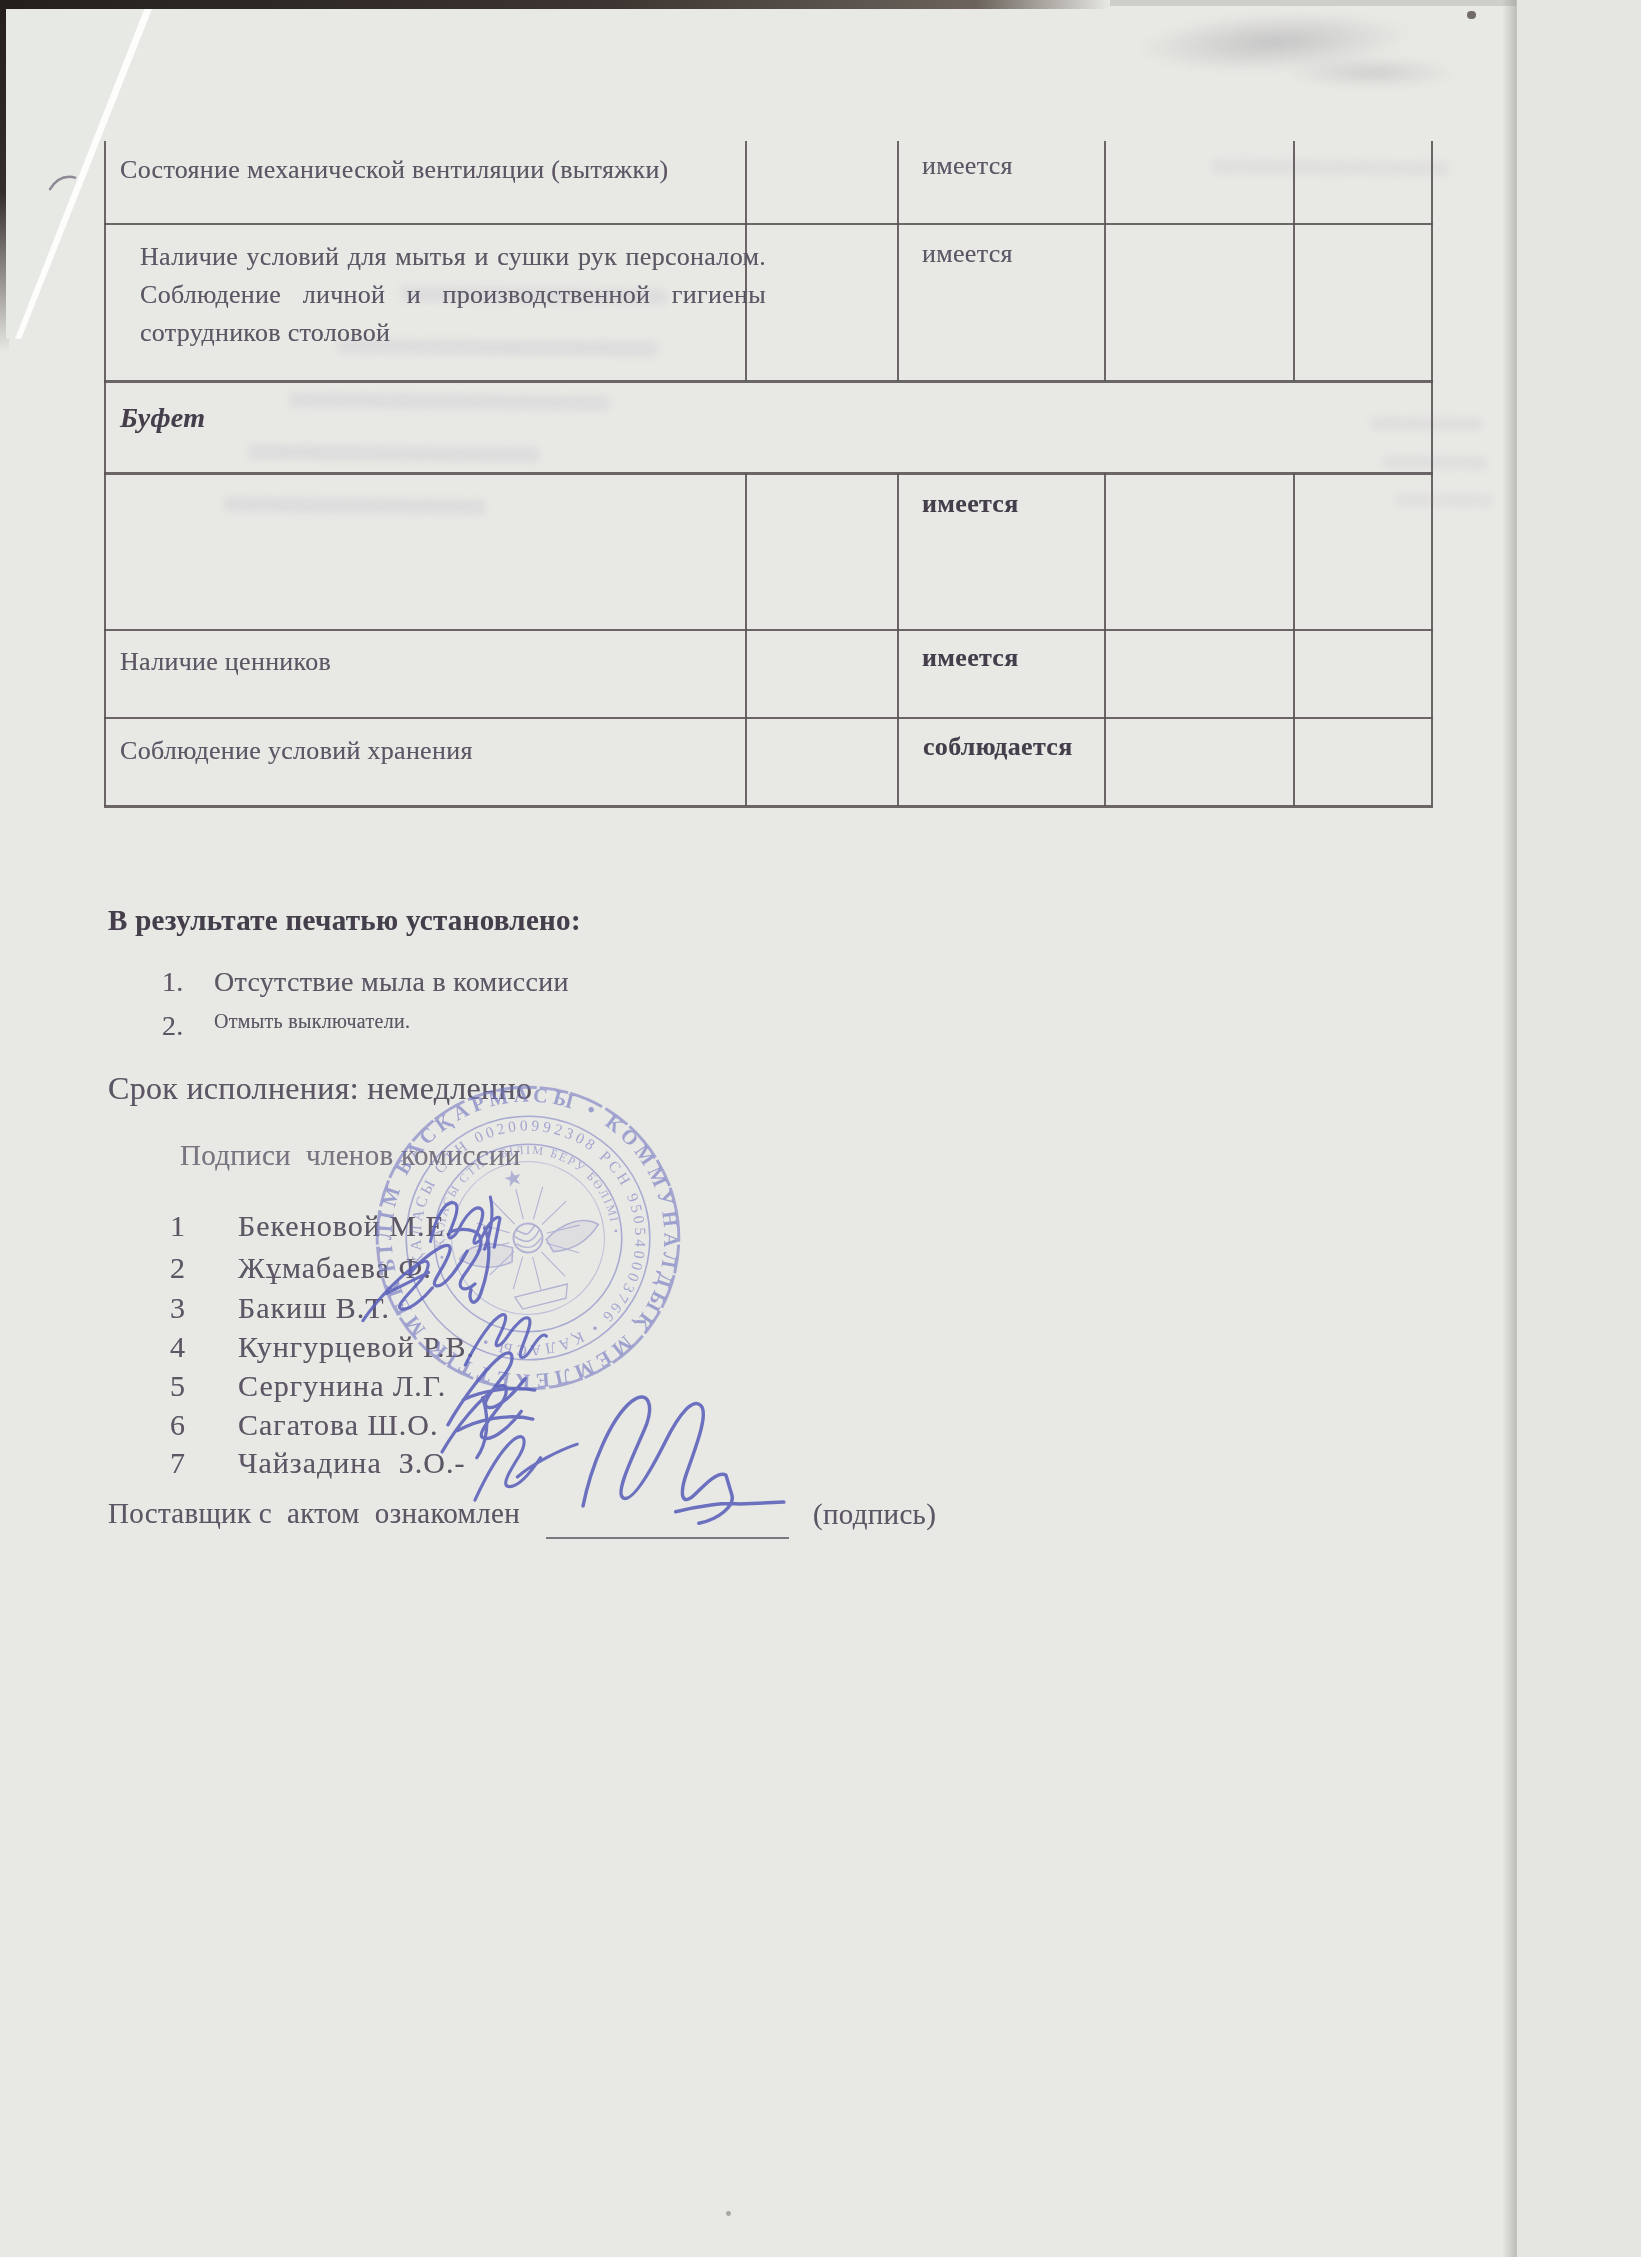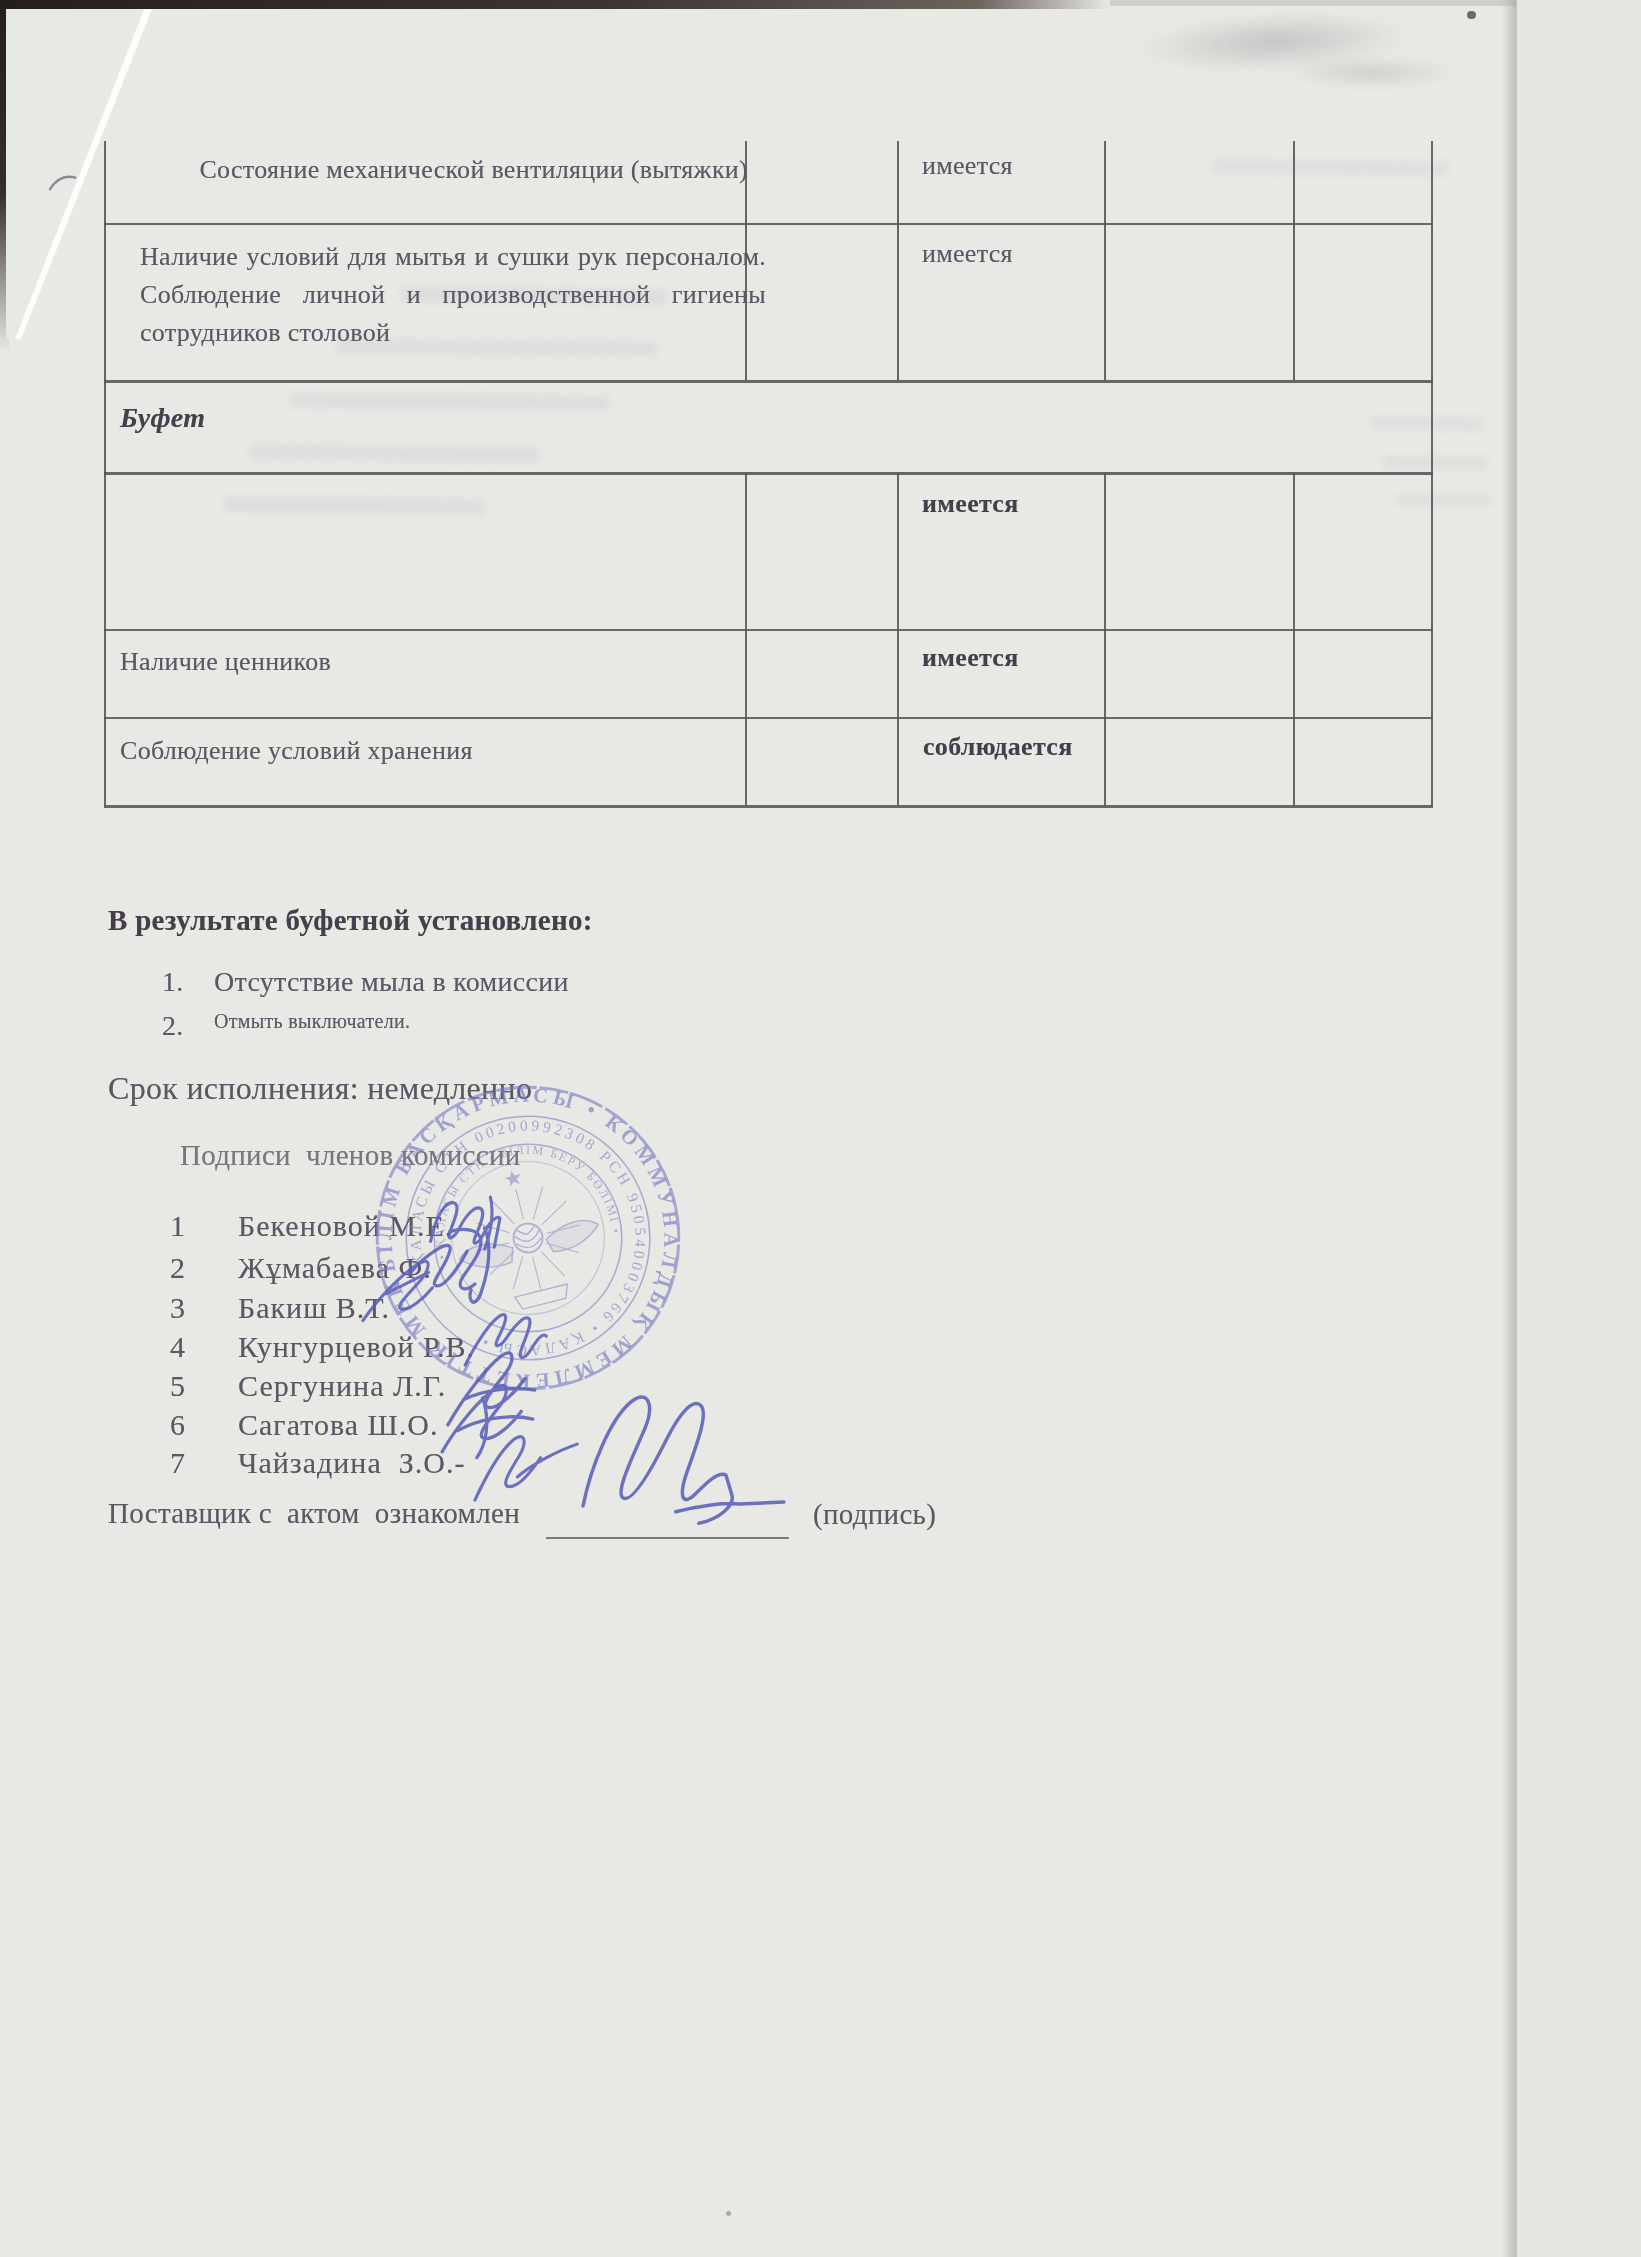--- a/index.html
+++ b/index.html
@@ -1,21 +1,21 @@
 <!DOCTYPE html>
 <html><head>
 <meta charset="utf-8">
 <style>
   html,body{margin:0;padding:0;background:#dddcd8;}
   .page{position:relative;width:1641px;height:2257px;margin:0 auto;overflow:hidden;
         background:#e8e8e4;font-family:"Liberation Serif","DejaVu Serif",serif;}
   .paper{position:absolute;left:5.8px;top:0;width:1510px;height:2257px;
          background:linear-gradient(90deg,#ececе8 0,#f4f4f1 39px,#fafaf7 106px,#fbfbf8 88%,#f3f3ef 100%);}
   .abs{position:absolute;}
-  .print{color:#5d5765;text-shadow:0 0 0.6px rgba(80,75,95,.45);letter-spacing:0.3px;text-align:right;}
+  .print{color:#5d5765;text-shadow:0 0 0.6px rgba(80,75,95,.45);letter-spacing:0.3px;}
   .bold{font-weight:bold;color:#453f4c;}
   .tl{position:absolute;background:#5a5254;opacity:.88;}
   .cell-label{font-size:26px;line-height:38px;}
   .just{text-align:justify;text-align-last:left;}
   .val{font-size:26px;font-family:Liberation Serif, serif;}
   .ghost{position:absolute;background:#b7b3c6;filter:blur(3.9px);opacity:.2;transform:rotate(.6deg);}
   .pre{white-space:pre-wrap;}
   svg{display:block;}
 </style>
 </head>
@@ -80,21 +80,21 @@
   <div class="abs print bold" style="left:120px;top:402px;font-size:28px;font-style:italic;">Буфет</div>
 
   <div class="abs print val bold" style="left:922px;top:489px;">имеется</div>
 
   <div class="abs print cell-label" style="left:120px;top:643px;">Наличие ценников</div>
   <div class="abs print val bold" style="left:922px;top:643px;">имеется</div>
 
   <div class="abs print cell-label" style="left:120px;top:732px;">Соблюдение условий хранения</div>
   <div class="abs print val bold" style="left:923px;top:732px;">соблюдается</div>
 
-  <div class="abs print bold" style="left:108px;top:904px;font-size:29px;">В результате буфетной установлено:</div>
+  <div class="abs print bold" style="left:108px;top:904px;font-size:29px;">В результате печатью установлено:</div>
   <div class="abs print" style="left:162px;top:966px;font-size:28px;">1.</div>
   <div class="abs print" style="left:214px;top:966px;font-size:28px;">Отсутствие мыла в комиссии</div>
   <div class="abs print" style="left:162px;top:1010px;font-size:28px;">2.</div>
   <div class="abs print" style="left:214px;top:1010px;font-size:20px;">Отмыть выключатели.</div>
 
   <div class="abs print" style="left:108px;top:1070px;font-size:32px;">Срок исполнения: немедленно</div>
 
   <div class="abs print pre" style="left:180px;top:1139px;font-size:29px;color:#7a7580;">Подписи  членов комиссии</div>
 
   <div class="abs print" style="left:170px;top:1209px;font-size:30px;">1</div>

